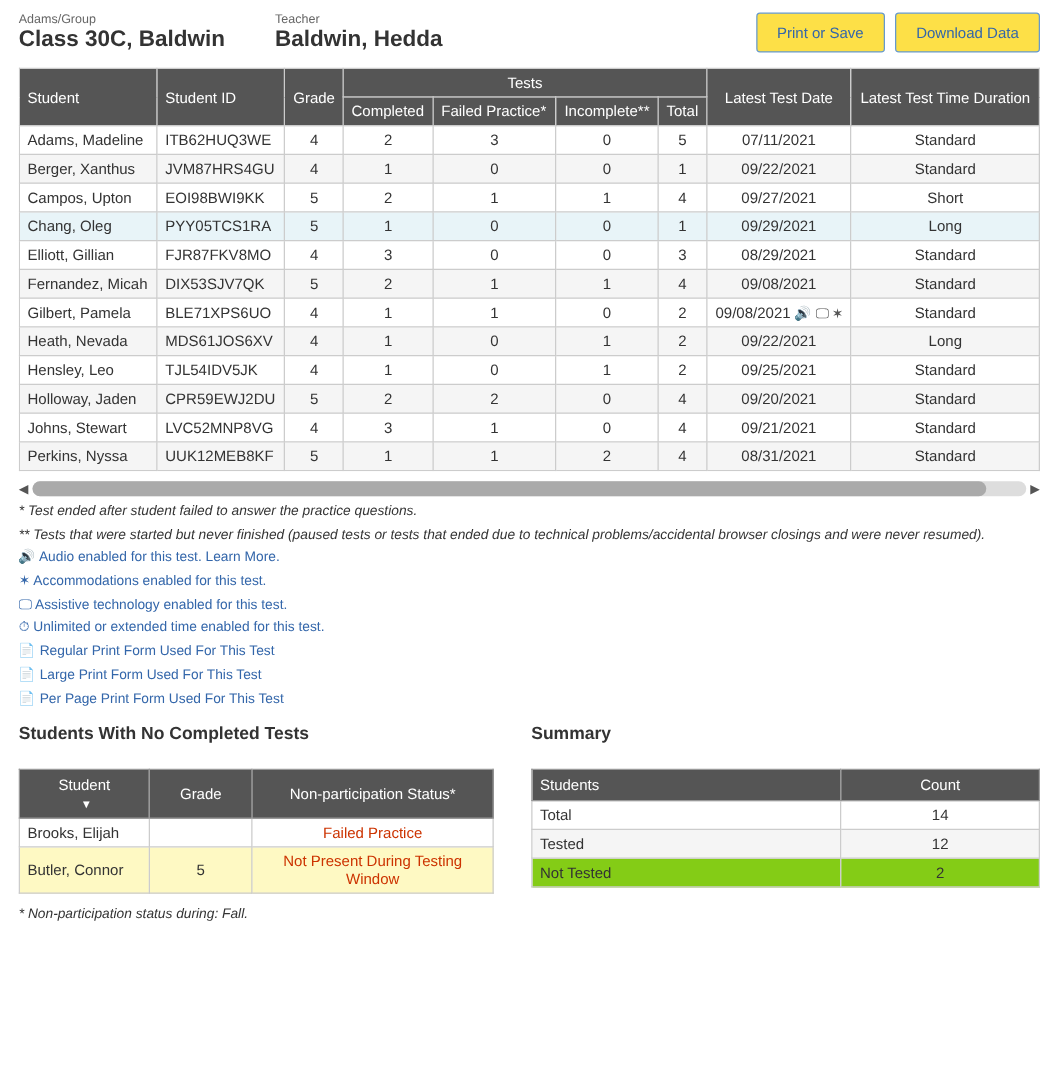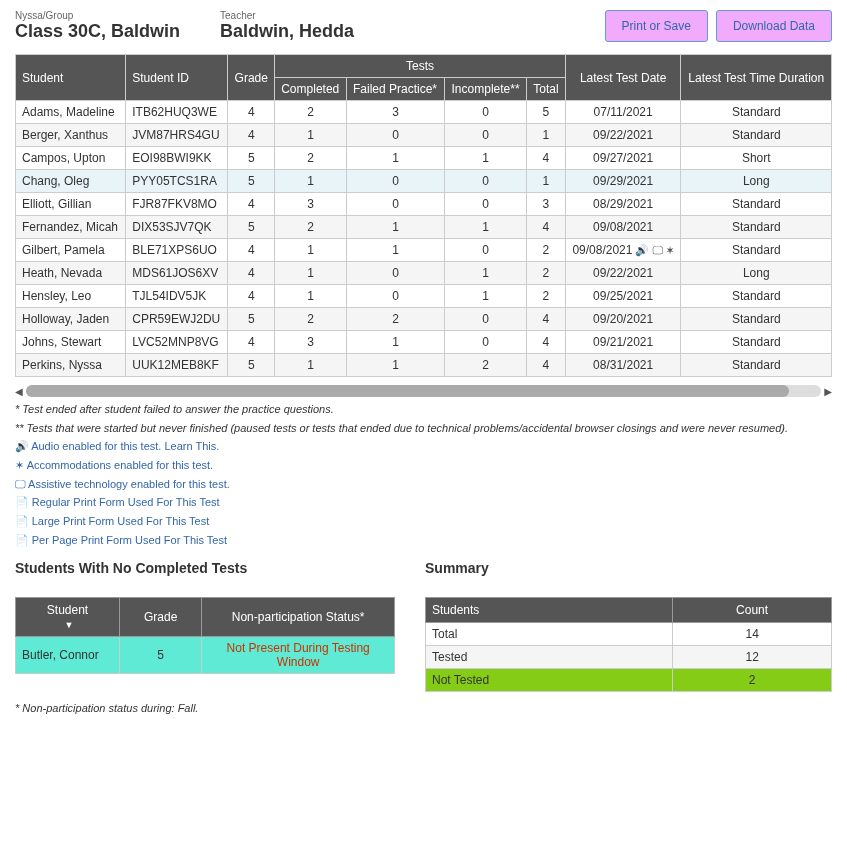--- a/index.html
+++ b/index.html
@@ -7,21 +7,21 @@
     .page { padding: 10px 15px; }
 
     
     .header { display: flex; align-items: flex-start; justify-content: space-between; margin-bottom: 12px; }
     .header-left { display: flex; gap: 40px; }
     .header-group label { font-size: 10px; color: #666; display: block; }
     .header-group .title { font-size: 18px; font-weight: bold; color: #333; }
     .header-buttons { display: flex; gap: 8px; align-items: center; }
     .btn-outline {
       border: 1px solid #6699cc;
-      background: #f0abfc;
+      background: #fde047;
       color: #3366aa;
       padding: 8px 16px;
       font-size: 12px;
       cursor: pointer;
       border-radius: 3px;
     }
 
     
     .main-table-wrap { width: 100%; overflow-x: auto; margin-bottom: 8px; }
     table { border-collapse: collapse; width: 100%; font-size: 12px; }
@@ -71,21 +71,21 @@
     .scroll-left, .scroll-right { font-size: 10px; color: #555; cursor: pointer; }
   </style>
 </head>
 <body>
 
 <div class="page">
 
   <div class="header">
     <div class="header-left">
       <div class="header-group">
-        <label>Nyssa/Group</label>
+        <label>Adams/Group</label>
         <span class="title">Class 30C, Baldwin</span>
       </div>
       <div class="header-group">
         <label>Teacher</label>
         <span class="title">Baldwin, Hedda</span>
       </div>
     </div>
     <div class="header-buttons">
       <button class="btn-outline">Print or Save</button>
       <button class="btn-outline">Download Data</button>
@@ -251,42 +251,48 @@
     <span class="scroll-left">◀</span>
     <div style="flex:1; height:12px; background:#ddd; border-radius:6px; position:relative;">
       <div style="position:absolute;left:0;top:0;width:96%;height:12px;background:#aaa;border-radius:6px;"></div>
     </div>
     <span class="scroll-right">▶</span>
   </div>
 
   <div class="notes">
     <div><em>* Test ended after student failed to answer the practice questions.</em></div>
     <div><em id="note2-text">** Tests that were started but never finished (paused tests or tests that ended due to technical problems/accidental browser closings and were never resumed).</em></div>
-    <div><span class="blue-text">🔊 Audio enabled for this test. <a href="#" class="note-link">Learn This.</a></span></div>
+    <div><span class="blue-text">🔊 Audio enabled for this test. <a href="#" class="note-link">Learn More.</a></span></div>
     <div><span class="blue-text">✶ Accommodations enabled for this test.</span></div>
     <div><span class="blue-text">🖵 Assistive technology enabled for this test.</span></div>
+    <div><span class="blue-text">⏱ Unlimited or extended time enabled for this test.</span></div>
     <div><span class="blue-text">📄 Regular Print Form Used For This Test</span></div>
     <div><span class="blue-text">📄 Large Print Form Used For This Test</span></div>
     <div><span class="blue-text">📄 Per Page Print Form Used For This Test</span></div>
   </div>
 
   <div class="bottom-section">
 
     <div class="no-completed">
       <div class="section-title">Students With No Completed Tests</div>
       <table>
         <thead>
           <tr>
             <th>Student <span class="sort-arrow">▼</span></th>
             <th>Grade</th>
             <th>Non-participation Status*</th>
           </tr>
         </thead>
         <tbody id="no-completed-tbody">
-            <tr style="background: #5eead4;">
+            <tr style="background: rgb(255, 255, 255);">
+              <td>Brooks, Elijah</td>
+              <td style="text-align: center;"></td>
+              <td style="color: rgb(204, 51, 0); text-align: center;">Failed Practice</td>
+            </tr>
+            <tr style="background: #fef9c3;">
               <td>Butler, Connor</td>
               <td style="text-align: center;">5</td>
               <td style="color: rgb(204, 51, 0); text-align: center;">Not Present During Testing Window</td>
             </tr>
           </tbody>
       </table>
     </div>
 
     <div class="summary-section">
       <div class="section-title">Summary</div>

